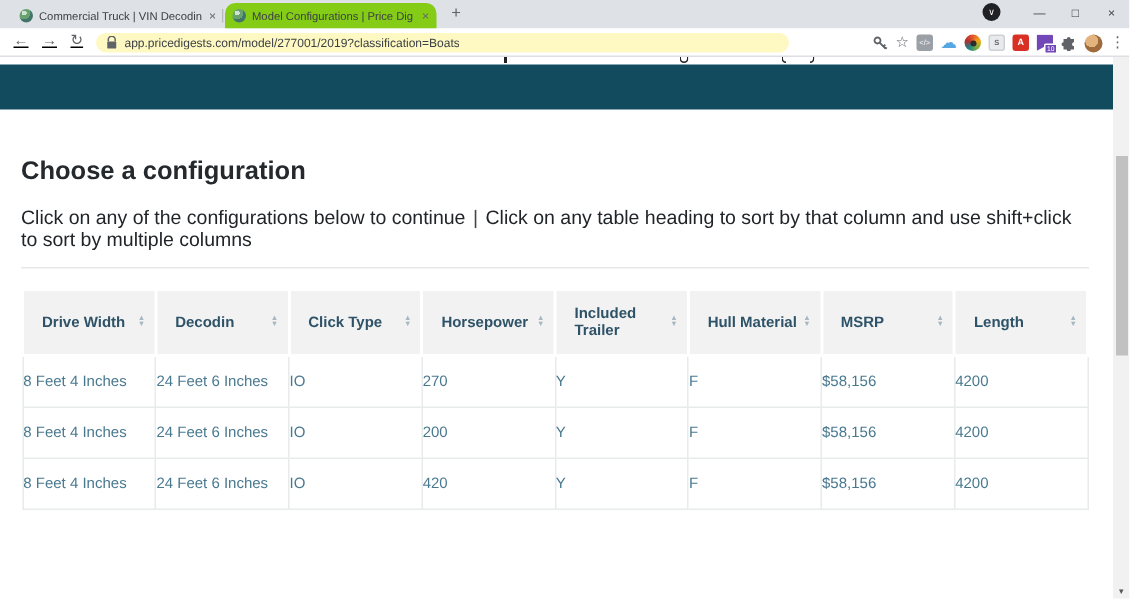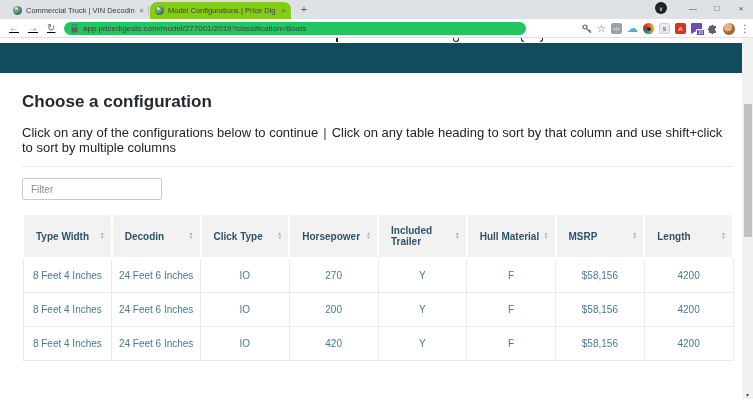--- a/index.html
+++ b/index.html
@@ -16,21 +16,21 @@
     background:radial-gradient(circle at 35% 30%, #cfe3d2 0 18%, #69a16f 19% 48%, #41756a 49% 78%, #35565e 79% 100%); }
   .tab-title { flex:1; overflow:hidden; }
   .tab-close { flex:0 0 auto; margin-left:3px; font-size:8px; color:#5f6368; }
   .newtab { position:absolute; left:297px; top:3px; width:14px; height:14px; font-size:11px; color:#5f6368; text-align:center; line-height:13px; }
   .winctl { position:absolute; top:0; right:0; height:16px; display:flex; align-items:center; }
   .tabsearch { width:12px; height:12px; border-radius:50%; background:#202124; color:#fff; font-size:6px; display:flex; align-items:center; justify-content:center; margin-right:14px; }
   .wbtn { width:24px; height:16px; font-size:8px; color:#3c4043; display:flex; align-items:center; justify-content:center; }
 
   .toolbar { position:relative; height:19px; background:#ffffff; border-bottom:1px solid #dcdfe3; display:flex; align-items:center; }
   .navbtn { font-size:10px; color:#5f6368; margin-left:9px; line-height:1; }
-  .omnibox { position:absolute; left:64px; top:3px; height:13px; width:462px; background:#22c55e; border-radius:7px; display:flex; align-items:center; padding:0 7px; }
+  .omnibox { position:absolute; left:64px; top:3px; height:13px; width:462px; background:#fef9c3; border-radius:7px; display:flex; align-items:center; padding:0 7px; }
   .lock-icon { margin-right:5px; display:flex; }
   .url-text { font-size:8px; color:#3c4043; white-space:nowrap; overflow:hidden; }
   .right-icons { position:absolute; right:3px; top:0; height:19px; display:flex; align-items:center; gap:5px; }
   .glyph-icon { font-size:10px; color:#5f6368; line-height:1; }
   .ext { width:11px; height:11px; border-radius:2px; position:relative; font-size:5px; display:flex; align-items:center; justify-content:center; }
   .ext-code { background:#9aa0a6; color:#fff; }
   .ext-cloud { background:transparent; color:#57a7e3; font-size:11px; }
   .ext-wheel { border-radius:50%; background:conic-gradient(#e4572e,#f3a712,#76b041,#17858c,#b02e2e,#e4572e); }
   .ext-wheel::after { content:""; position:absolute; left:3.5px; top:3.5px; width:4px; height:4px; border-radius:50%; background:#2c2c2c; }
   .ext-s { background:#e8eaed; border:1px solid #cdd1d5; color:#5f6368; font-weight:bold; }
@@ -41,33 +41,33 @@
 
   
   .viewport { position:relative; height:361px; background:#fff; }
   .frag { position:absolute; background:#222; }
   .frag-stem { left:336px; top:0; width:2px; height:4px; }
   .frag-u { left:453px; top:0; width:6px; height:4px; background:none; border:1.5px solid #222; border-top:none; border-radius:0 0 3px 3px; }
   .frag-pl { left:521px; top:0; width:3px; height:4px; background:none; border-left:1.5px solid #222; border-bottom:1px solid #222; border-radius:0 0 0 4px; }
   .frag-pr { left:540px; top:0; width:3px; height:4px; background:none; border-right:1.5px solid #222; border-bottom:1px solid #222; border-radius:0 0 4px 0; }
   .teal-band { position:absolute; left:0; top:5px; width:742px; height:30px; background:#134b5e; }
 
-  .content { position:absolute; left:8px; top:35px; width:742px; padding:0 16px 0 14px;border-radius:18px; }
+  .content { position:absolute; left:0; top:35px; width:742px; padding:12px 16px 0 14px;border-radius:18px; }
   .page-title { margin-top:19px; font-size:17px; font-weight:bold; color:#24292e; }
   .instructions { margin-top:13px; font-size:13px; color:#212529; }
   .pipe { margin:0 5px; color:#444; }
   .rule { margin-top:11px; border:none; border-top:1px solid #e8e8e8; }
   .filter-input { margin-top:11px; width:140px; height:22px; border:1px solid #c9c9c9; border-radius:2px; font-size:10px; padding:0 8px; color:#333; font-family:inherit; }
   .filter-input::placeholder { color:#8a8a8a; }
 
   table.cfg { margin-top:13px; width:712px; border-collapse:collapse; table-layout:fixed; border:1px solid #e9ecec; }
   .cfg thead th { background:#f2f2f2; border:2px solid #ffffff; height:44px; font-size:10px; font-weight:bold; color:#2e5368; text-align:left; padding:0 6px 0 12px; vertical-align:middle; }
   .th-inner { display:flex; align-items:center; justify-content:space-between; gap:2px; }
   .sort-icon { display:flex; flex-direction:column; font-size:5px; line-height:3.6px; color:#a3b8c2; flex:0 0 auto; }
-  .cfg tbody td { border:1px solid #e7ebec; height:34px; text-align:center; font-size:10px; color:#49798f; }
+  .cfg tbody td { border:1px solid #e7ebec; height:34px; font-size:10px; color:#49798f; }
 
   
   .scrollbar { position:absolute; right:0; top:0; width:11px; height:361px; background:#f1f1f1; }
   .scroll-thumb { position:absolute; left:1.5px; top:66px; width:8px; height:133px; background:#c1c1c1; }
   .scroll-down { position:absolute; left:0; bottom:1px; width:11px; text-align:center; font-size:6px; color:#555; }
 </style>
 </head>
 <body>
 
 <div class="window">
@@ -143,28 +143,27 @@
 
     <div class="content">
       <h1 class="page-title">Choose a configuration</h1>
 
       <div class="instructions">
         <span>Click on any of the configurations below to continue</span><span class="pipe">|</span><span>Click on any table heading to sort by that column and use shift+click to sort by multiple columns</span>
       </div>
 
       <hr class="rule">
 
-      <input class="filter-input" type="text" placeholder="Filter" style="">
 
       <table class="cfg">
         <thead>
           <tr>
             <th>
                 <div class="th-inner">
-                  <span>Type Width</span>
+                  <span>Drive Width</span>
                   <span class="sort-icon">
                     <span>▲</span>
                     <span>▼</span>
                   </span>
                 </div>
               </th>
             <th>
                 <div class="th-inner">
                   <span>Decodin</span>
                   <span class="sort-icon">

